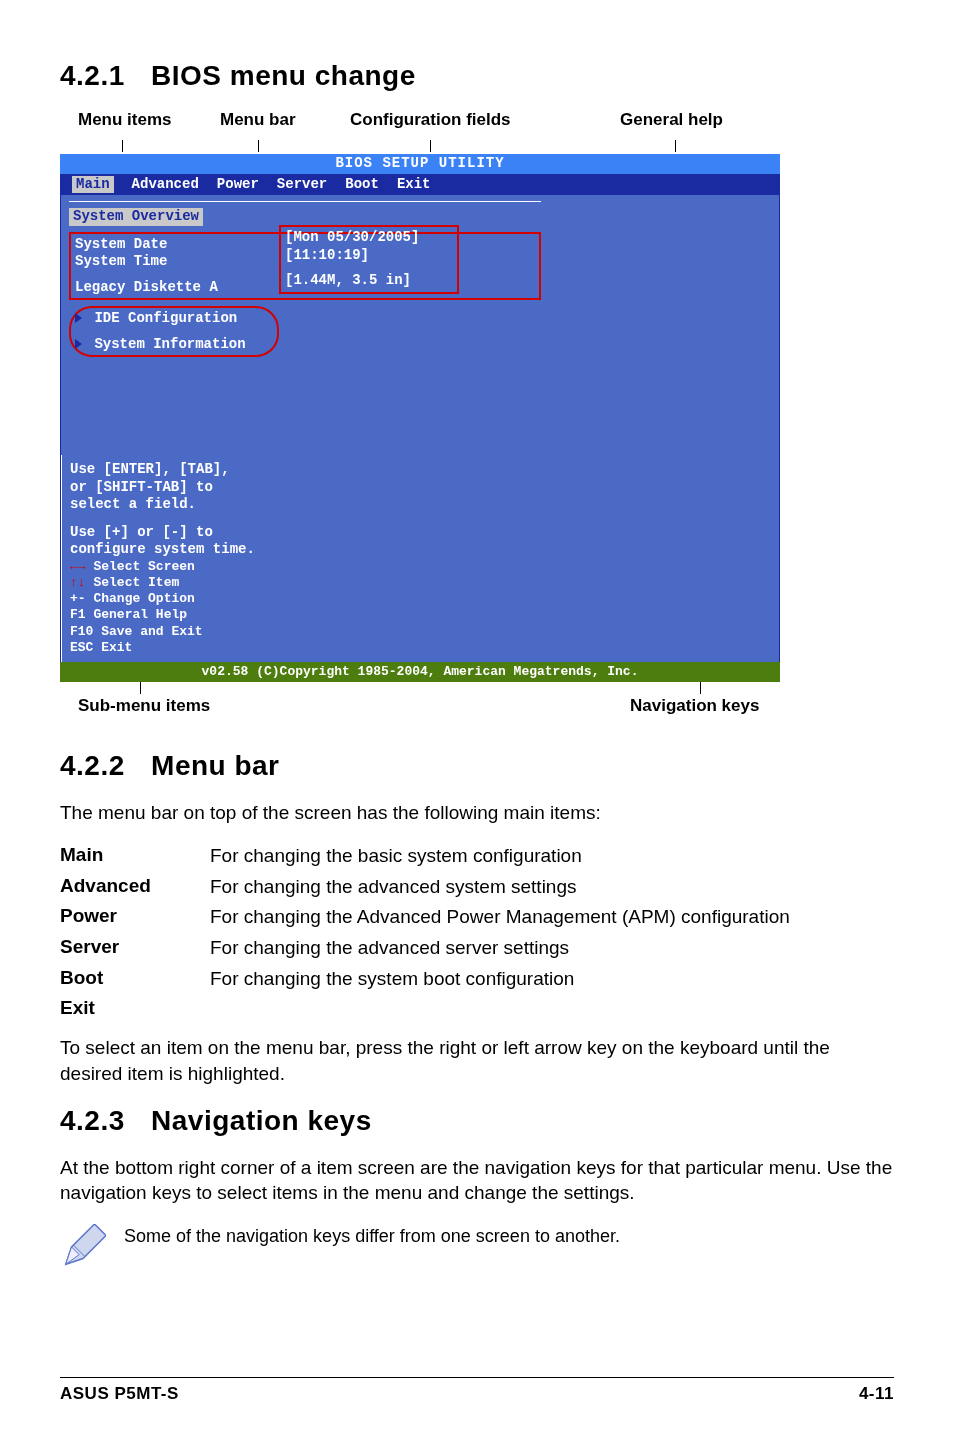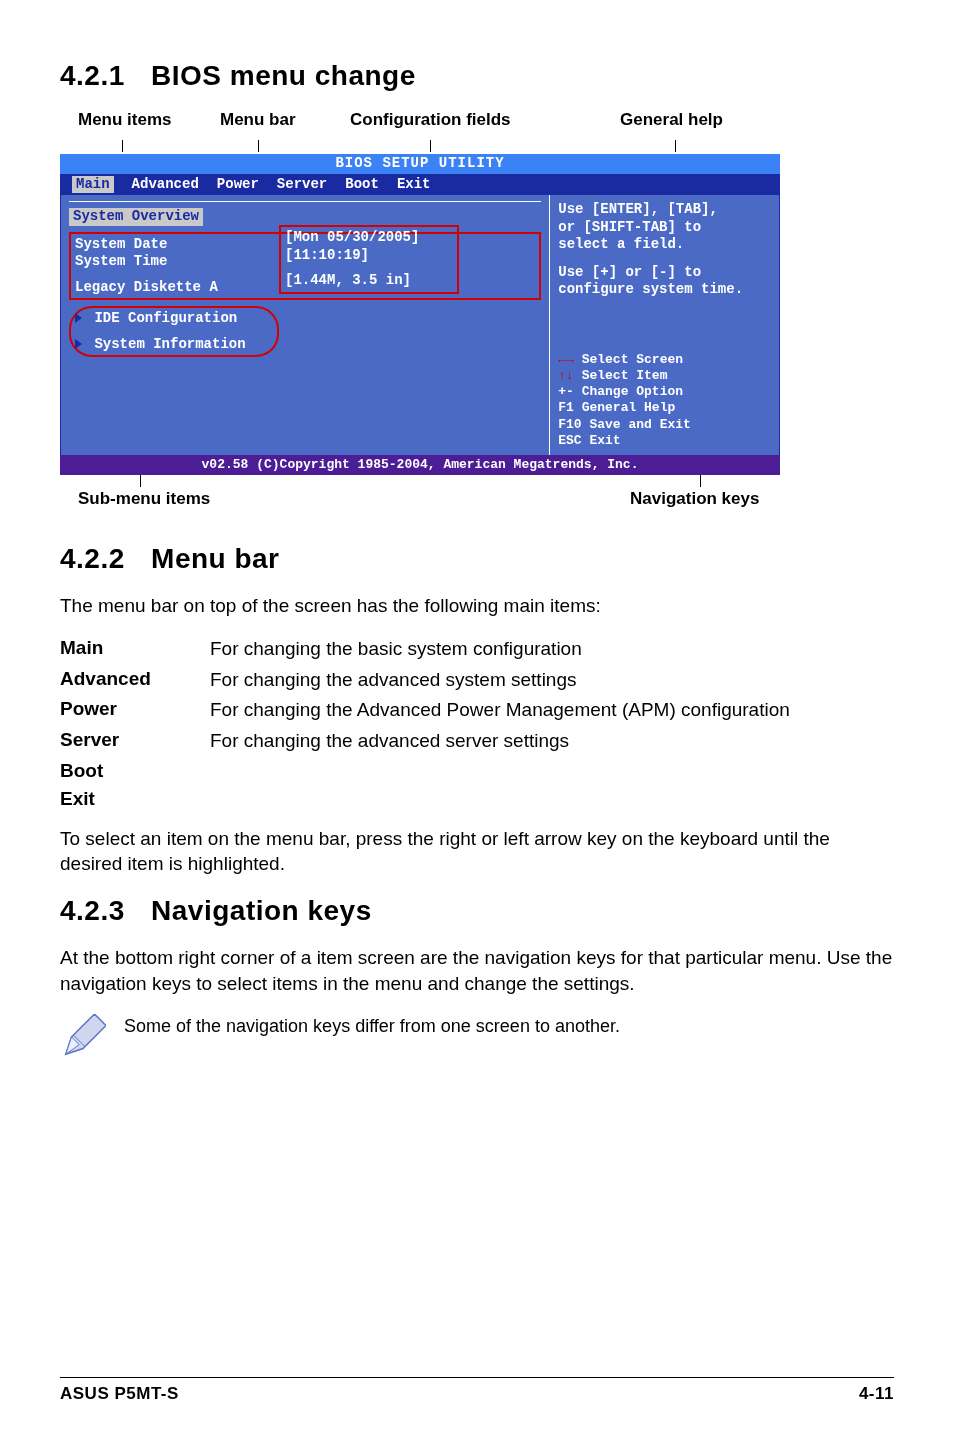--- a/index.html
+++ b/index.html
@@ -64,20 +64,21 @@
   .bios-menubar .sel {
     background: #c9c9c9;
     color: #1a2aa1;
     padding: 0 4px;
   }
   .bios-body {
     display: flex;
     background: #4a6ac6;
     border-left: 1px solid #1a2aa1;
     border-right: 1px solid #1a2aa1;
+    flex-direction: column;
   }
   .bios-left {
     width: 68%;
     padding: 6px 0 6px 0;
     color: #fff;
     position: relative;
     min-height: 260px;
   }
   .bios-right {
     width: 32%;
@@ -118,21 +119,21 @@
   }
   .help-top { color:#fff; }
   .nav-keys { color:#fff; font-size:13px; }
   .nav-keys .lr {
     color:#d40000;
   }
   .nav-keys .ud {
     color:#d40000;
   }
   .bios-footer {
-    background: #4c1d95;
+    background: #4d7c0f;
     color: #fff;
     text-align: center;
     padding: 2px 0;
     font-size: 13px;
   }
 
   .below-row {
     position: relative;
     height: 14px;
     width: 720px;
@@ -303,20 +304,21 @@
   <div class="def-row">
       <div class="def-term">Power</div>
       <div class="def-desc">For changing the Advanced Power Management (APM) configuration</div>
     </div>
   <div class="def-row">
       <div class="def-term">Server</div>
       <div class="def-desc">For changing the advanced server settings</div>
     </div>
   <div class="def-row">
       <div class="def-term">Boot</div>
+      <div class="def-desc">For changing the system boot configuration</div>
     </div>
   <div class="def-row">
       <div class="def-term">Exit</div>
     </div>
 </div>
 
 <div class="body-text">To select an item on the menu bar, press the right or left arrow key on the keyboard until the desired item is highlighted.</div>
 
 <div class="h2">
   <span class="h2-num">4.2.3</span>

